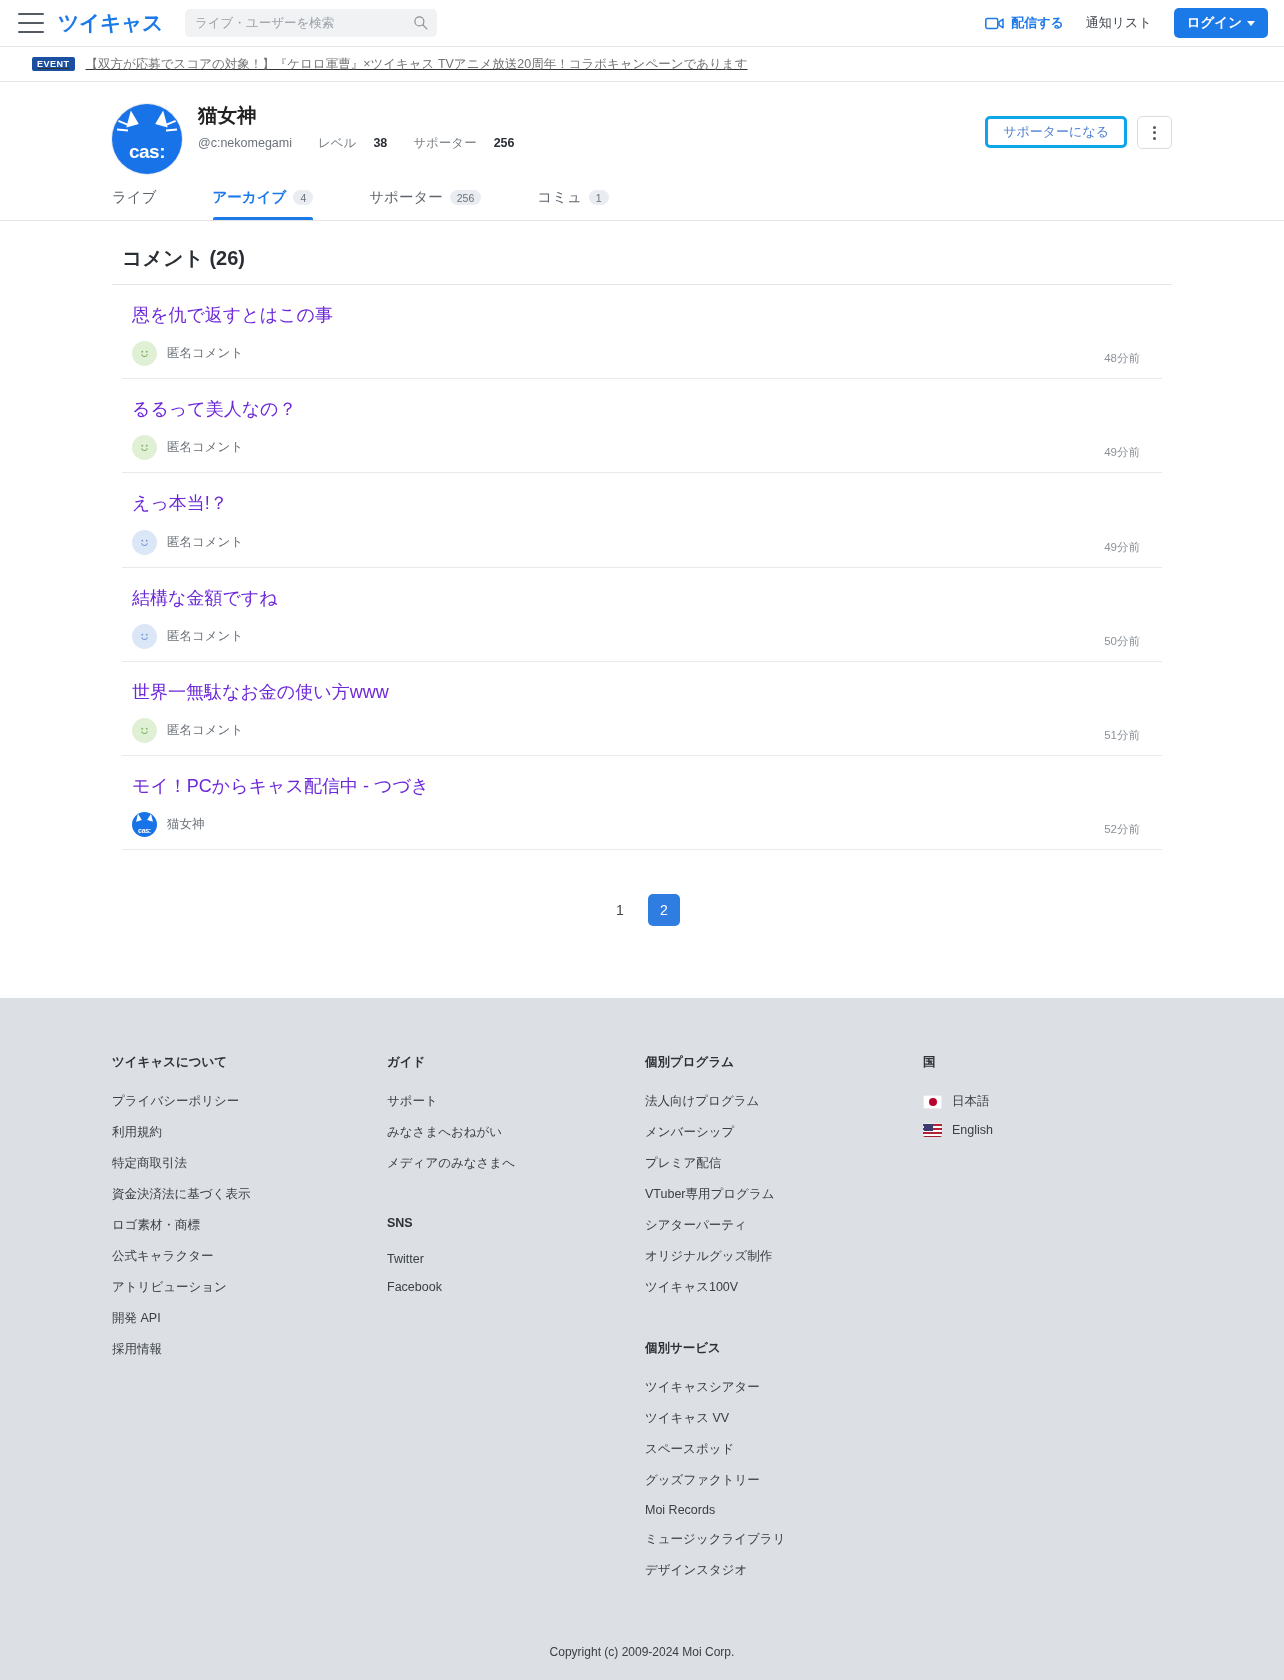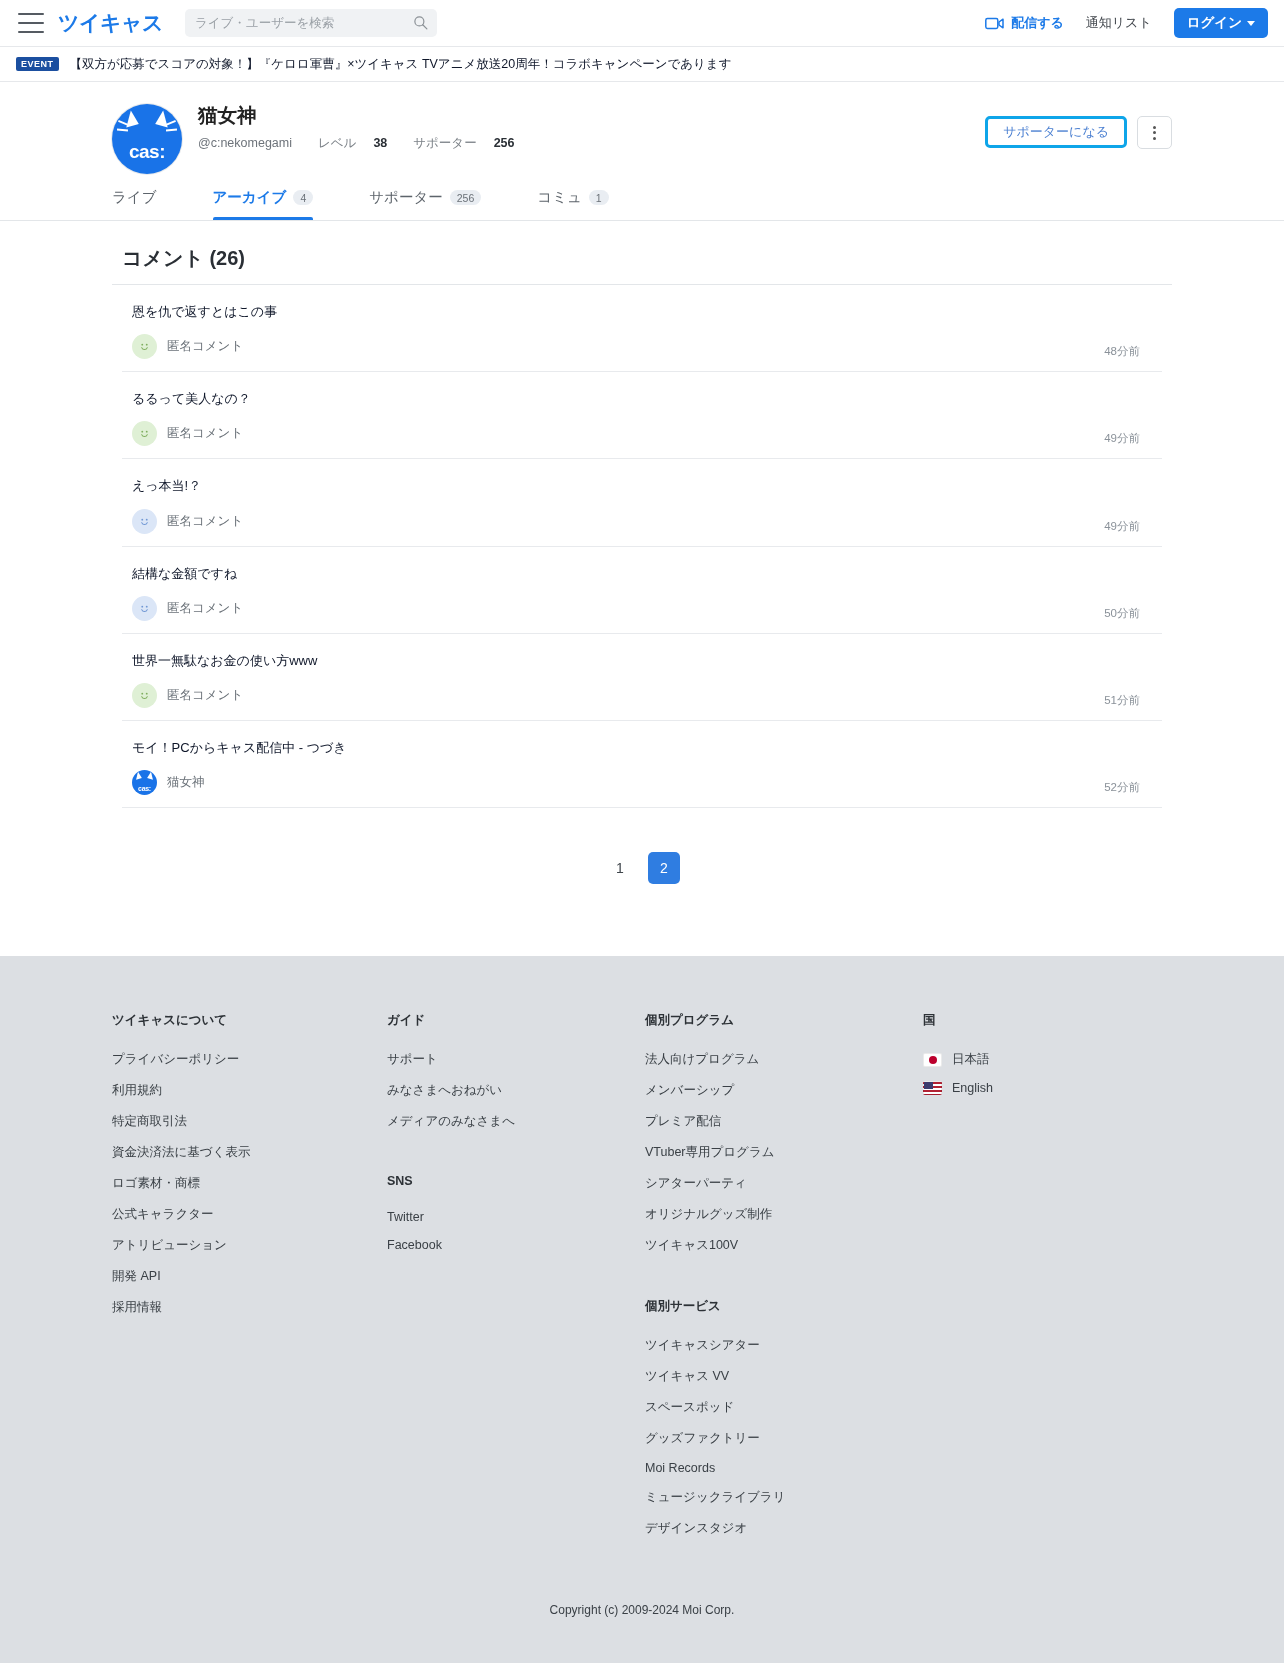--- a/index.html
+++ b/index.html
@@ -46,27 +46,27 @@
     border: 0; border-radius: 5px; height: 30px; padding: 0 13px;
     display: flex; align-items: center; gap: 5px; cursor: pointer;
     font-family: "Liberation Sans", sans-serif;
   }
   .caret { width: 0; height: 0; border-left: 4.5px solid transparent;
     border-right: 4.5px solid transparent; border-top: 5px solid #fff; }
 
   
   .eventbar {
     height: 35px; border-bottom: 1px solid #e6e8eb; display: flex; align-items: center;
-    padding: 0 16px; background: #fff;
+    padding: 0 32px; background: #fff; text-decoration: underline;
   }
   .event-tag {
     background: #1b4fa0; color: #fff; font-size: 9px; font-weight: bold;
     letter-spacing: .5px; padding: 2px 5px; border-radius: 2px; margin-right: 11px;
   }
-  .event-text { font-size: 12.5px; color: #0f172a; }
+  .event-text { font-size: 12.5px; color: #737373; }
 
   
   .profile-area { background: #fff; }
   .profile-inner { width: 1060px; margin: 0 auto; padding: 22px 0 0 0;
     display: flex; align-items: flex-start; }
   .avatar-big {
     width: 70px; height: 70px; border-radius: 50%; background: #1973e8;
     position: relative; flex: 0 0 auto; margin-right: 16px; overflow: hidden;
     box-shadow: 0 0 0 1px #e8eaec;
   }
@@ -118,21 +118,21 @@
   .content { width: 1060px; margin: 0 auto; padding-top: 16px; }
   .breadcrumb { font-size: 11.5px; color: #5d646b; padding-left: 10px; }
   .breadcrumb .sep { color: #9aa0a6; margin: 0 4px; }
   .breadcrumb .crumb { color: #46525e; }
   .breadcrumb .crumb.b { font-weight: bold; }
   .page-title { font-size: 20px; font-weight: bold; color: #2a2f35; padding: 8px 0 12px 10px; }
   .divider { border-bottom: 1px solid #e3e6e9; }
 
   .clist { padding: 0 10px; }
   .citem { padding: 18px 0 12px 0; border-bottom: 1px solid #e8eaed; position: relative; }
-  .ctext { font-size: 13px; color: #0f172a; padding-left: 10px; line-height: 1.4; }
+  .ctext { font-size: 18px; color: #6d28d9; padding-left: 10px; line-height: 1.4; }
   .crow { display: flex; align-items: center; margin-top: 13px; padding-left: 10px; }
   .cav { width: 25px; height: 25px; border-radius: 50%; margin-right: 10px; position: relative;
     flex: 0 0 auto; display: flex; align-items: center; justify-content: center; }
   .cav.green { background: #dff0d5; }
   .cav.blue  { background: #dbe6f7; }
   .cav svg { display: block; }
   .cav.userpic { background: #1973e8; overflow: hidden; }
   .cav.userpic .ear { position: absolute; top: 2px; width: 0; height: 0; }
   .cav.userpic .ear.l { left: 3px; border-left: 4px solid transparent;
     border-right: 2px solid transparent; border-bottom: 7px solid #fff; transform: rotate(-16deg); }

